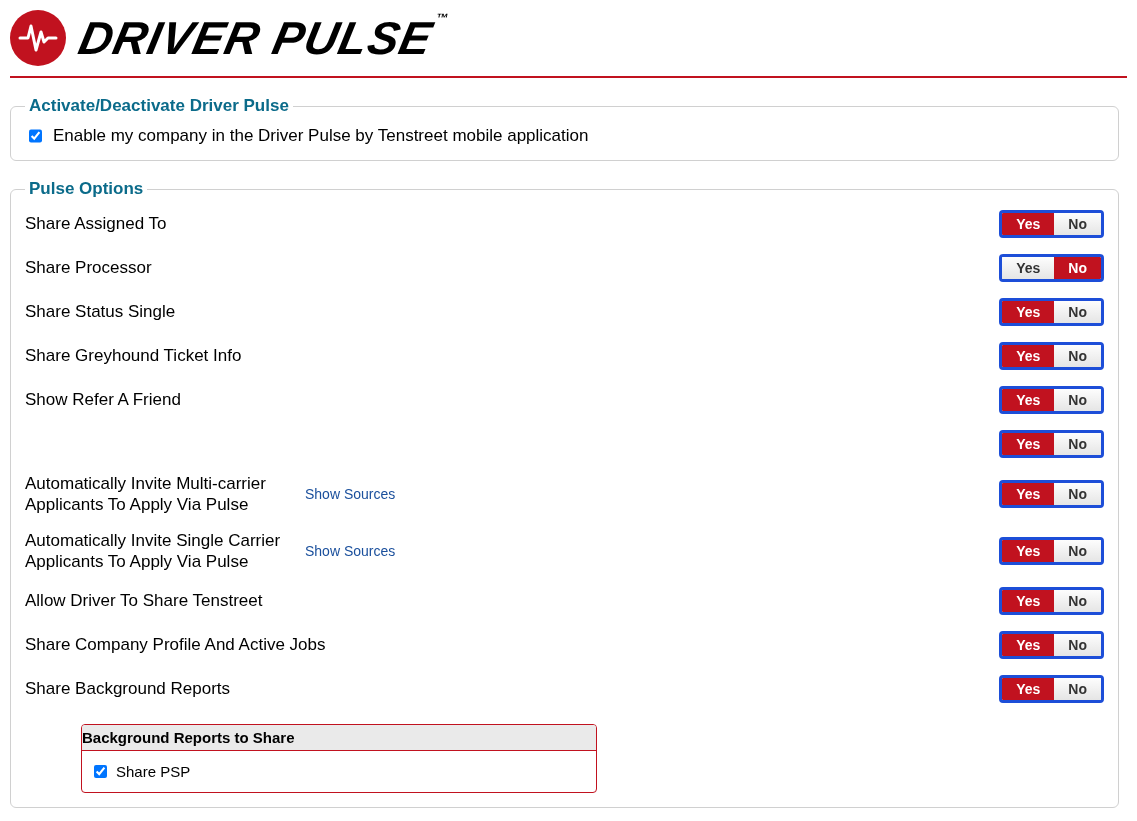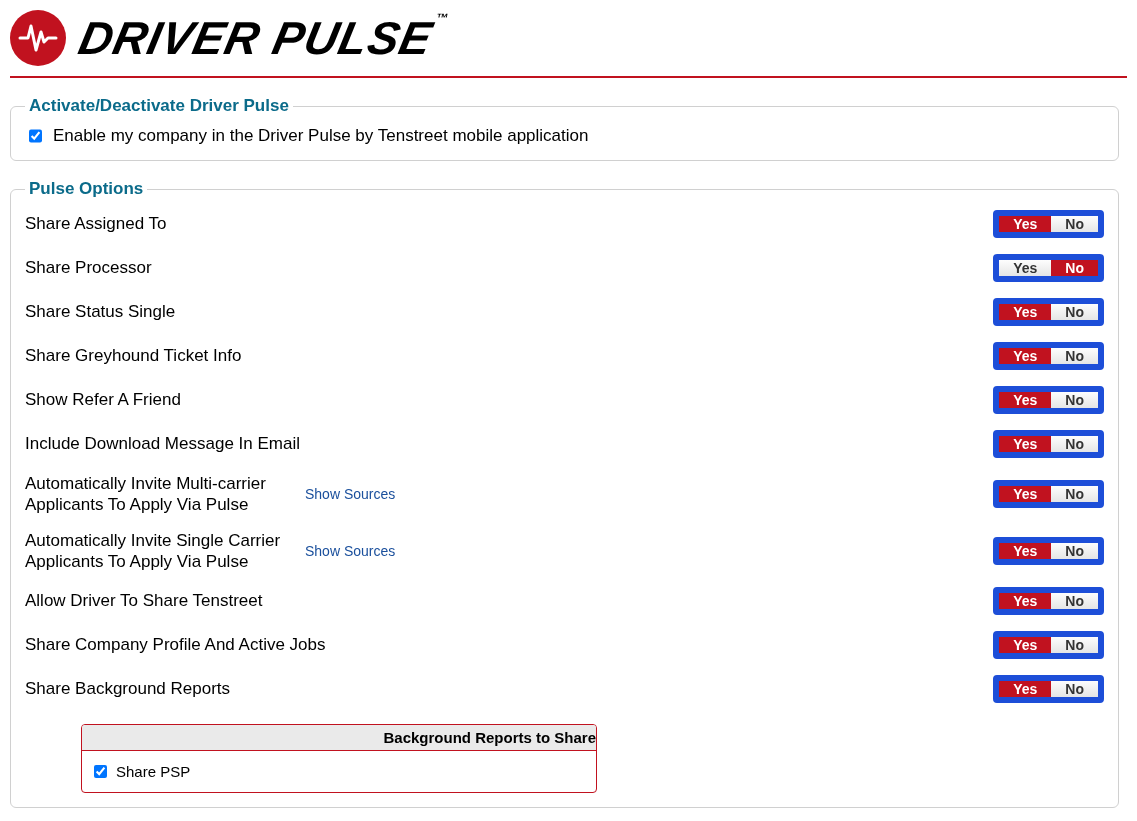--- a/index.html
+++ b/index.html
@@ -71,21 +71,21 @@
     text-align: left;
     color: #1a4f9c;
     font-size: 14px;
     cursor: pointer;
   }
   .toggle-wrap {
     margin-left: auto;
     display: flex;
   }
   .toggle {
-    border: 6px solid #1d4ed8;
+    border: 3px solid #1d4ed8;
     border-radius: 4px;
     overflow: hidden;
     display: flex;
     height: 28px;
   }
   .toggle button {
     border: none;
     padding: 0 14px;
     font-size: 14px;
     font-weight: 700;
@@ -101,21 +101,21 @@
   .bg-reports-box {
     margin-top: 6px;
     margin-left: 56px;
     width: 516px;
     border: 1px solid #c1121f;
     border-radius: 4px;
     overflow: hidden;
   }
   .bg-reports-header {
     background: #eaeaea;
-    text-align: right;
+    text-align: left;
     font-weight: 700;
     font-size: 15px;
     padding: 4px 0;
     border-bottom: 1px solid #c1121f;
   }
   .bg-reports-body {
     padding: 11px 8px;
     display: flex;
     align-items: center;
     gap: 6px;
@@ -191,21 +191,20 @@
         <div class="option-label">Show Refer A Friend</div>
         <div class="option-mid"></div>
         <div class="toggle-wrap">
           <div class="toggle">
             <button class="active">Yes</button>
             <button>No</button>
           </div>
         </div>
       </div>
       <div class="option-row">
-        <div class="option-label">Include Download Message In Email</div>
         <div class="option-mid"></div>
         <div class="toggle-wrap">
           <div class="toggle">
             <button class="active">Yes</button>
             <button>No</button>
           </div>
         </div>
       </div>
       <div class="option-row">
         <div class="option-label" style="max-width: 280px;">Automatically Invite Multi-carrier Applicants To Apply Via Pulse</div>

